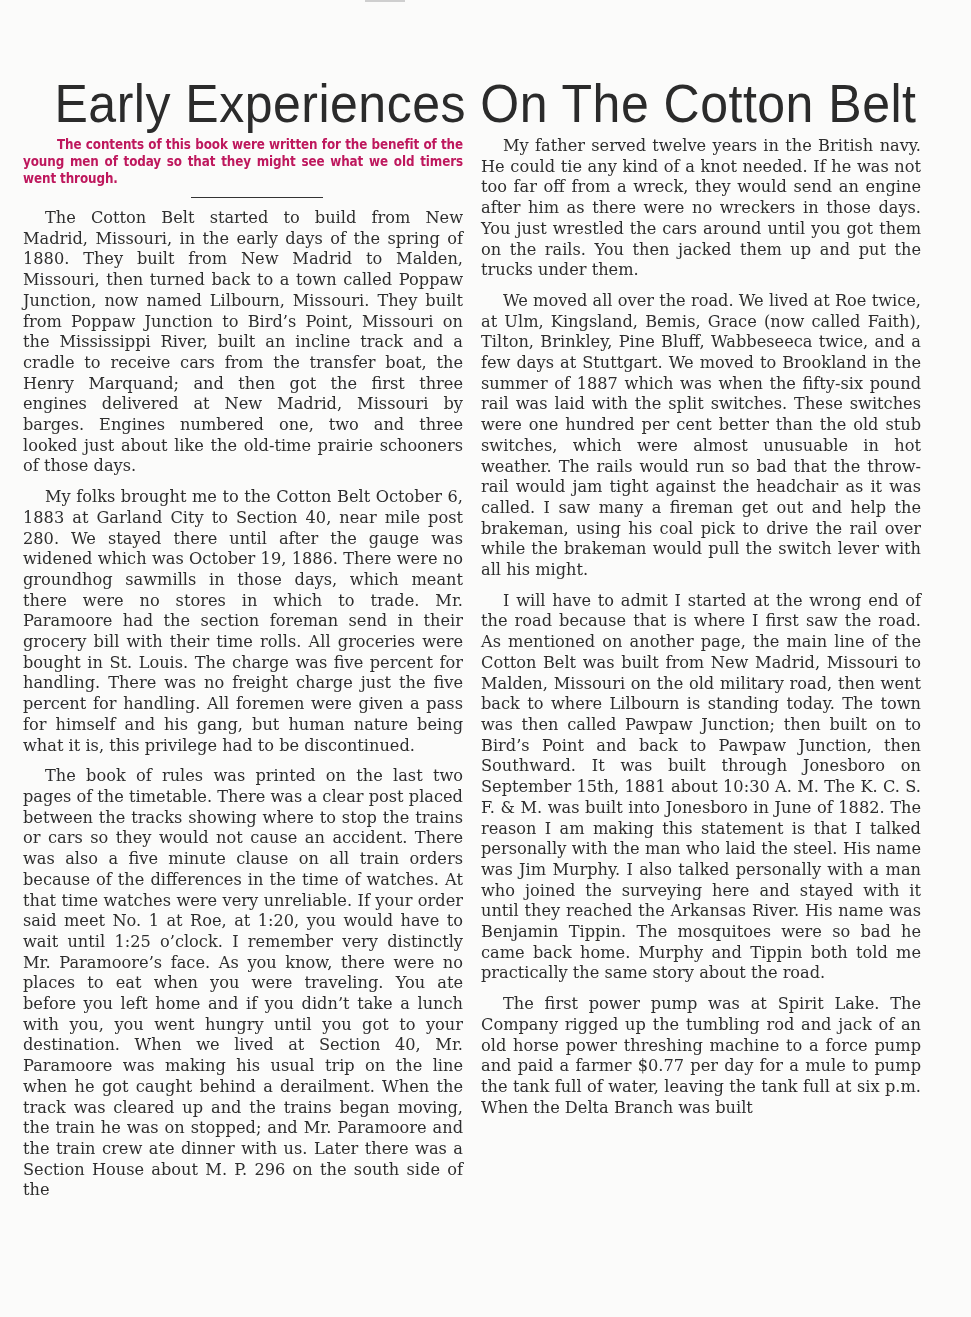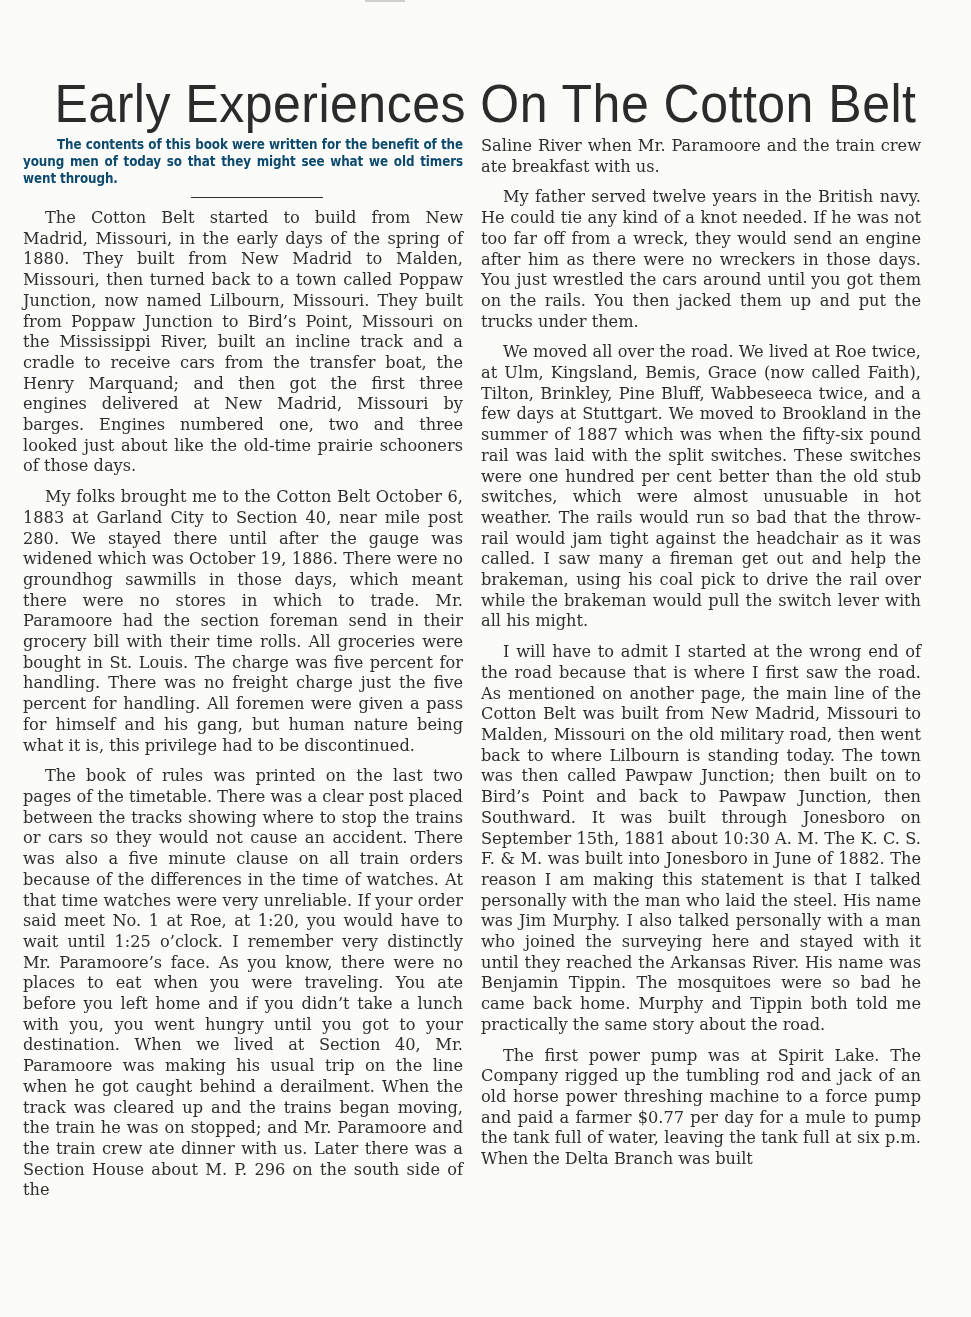--- a/index.html
+++ b/index.html
@@ -43,21 +43,21 @@
   }
   .col-left { left: 23px; }
   .col-right { left: 481px; }
   .intro {
     font-family: "DejaVu Sans Condensed", "Liberation Sans", sans-serif;
     font-weight: bold;
     font-size: 13.3px;
     line-height: 17px;
     text-align: justify;
     text-indent: 34px;
-    color: #0c4a6e;
+    color: #be185d;
     margin: 0 0 10px 0;
     letter-spacing: -0.1px;
   }
   .rule {
     width: 132px;
     height: 0;
     border-top: 1.5px solid #333;
     margin: 0 auto 10px auto;
     position: relative;
     left: 14px;
@@ -78,18 +78,17 @@
 
 <div class="column col-left">
   <p class="intro">The contents of this book were written for the bene­fit of the young men of today so that they might see what we old timers went through.</p>
   <div class="rule"></div>
   <p class="para">The Cotton Belt started to build from New Madrid, Missouri, in the early days of the spring of 1880. They built from New Madrid to Malden, Missouri, then turned back to a town called Pop­paw Junction, now named Lilbourn, Missouri. They built from Poppaw Junction to Bird’s Point, Missouri on the Mississippi River, built an incline track and a cradle to receive cars from the transfer boat, the Henry Marquand; and then got the first three engines delivered at New Madrid, Missouri by barges. Engines numbered one, two and three looked just about like the old-time prairie schoon­ers of those days.</p>
   <p class="para">My folks brought me to the Cotton Belt October 6, 1883 at Garland City to Section 40, near mile post 280. We stayed there until after the gauge was widened which was October 19, 1886. There were no groundhog sawmills in those days, which meant there were no stores in which to trade. Mr. Paramoore had the section foreman send in their grocery bill with their time rolls. All groceries were bought in St. Louis. The charge was five percent for handling. There was no freight charge just the five percent for handling. All foremen were given a pass for himself and his gang, but human nature being what it is, this privilege had to be discontinued.</p>
   <p class="para">The book of rules was printed on the last two pages of the timetable. There was a clear post placed between the tracks showing where to stop the trains or cars so they would not cause an acci­dent. There was also a five minute clause on all train orders because of the differences in the time of watches. At that time watches were very un­reliable. If your order said meet No. 1 at Roe, at 1:20, you would have to wait until 1:25 o’clock. I remember very distinctly Mr. Paramoore’s face. As you know, there were no places to eat when you were traveling. You ate before you left home and if you didn’t take a lunch with you, you went hungry until you got to your destination. When we lived at Section 40, Mr. Paramoore was making his usual trip on the line when he got caught be­hind a derailment. When the track was cleared up and the trains began moving, the train he was on stopped; and Mr. Paramoore and the train crew ate dinner with us. Later there was a Section House about M. P. 296 on the south side of the</p>
 </div>
 
 <div class="column col-right">
-  <p class="para cont">Saline River when Mr. Paramoore and the train crew ate breakfast with us.</p>
   <p class="para">My father served twelve years in the British navy. He could tie any kind of a knot needed. If he was not too far off from a wreck, they would send an engine after him as there were no wreck­ers in those days. You just wrestled the cars around until you got them on the rails. You then jacked them up and put the trucks under them.</p>
   <p class="para">We moved all over the road. We lived at Roe twice, at Ulm, Kingsland, Bemis, Grace (now call­ed Faith), Tilton, Brinkley, Pine Bluff, Wabbesee­ca twice, and a few days at Stuttgart. We moved to Brookland in the summer of 1887 which was when the fifty-six pound rail was laid with the split switches. These switches were one hundred per cent better than the old stub switches, which were almost unusuable in hot weather. The rails would run so bad that the throw-rail would jam tight against the headchair as it was called. I saw many a fireman get out and help the brakeman, using his coal pick to drive the rail over while the brakeman would pull the switch lever with all his might.</p>
   <p class="para">I will have to admit I started at the wrong end of the road because that is where I first saw the road. As mentioned on another page, the main line of the Cotton Belt was built from New Mad­rid, Missouri to Malden, Missouri on the old mili­tary road, then went back to where Lilbourn is standing today. The town was then called Paw­paw Junction; then built on to Bird’s Point and back to Pawpaw Junction, then Southward. It was built through Jonesboro on September 15th, 1881 about 10:30 A. M. The K. C. S. F. &amp; M. was built into Jonesboro in June of 1882. The reason I am making this statement is that I talked per­sonally with the man who laid the steel. His name was Jim Murphy. I also talked personally with a man who joined the surveying here and stayed with it until they reached the Arkansas River. His name was Benjamin Tippin. The mosquitoes were so bad he came back home. Murphy and Tippin both told me practically the same story about the road.</p>
   <p class="para">The first power pump was at Spirit Lake. The Company rigged up the tumbling rod and jack of an old horse power threshing machine to a force pump and paid a farmer $0.77 per day for a mule to pump the tank full of water, leaving the tank full at six p.m. When the Delta Branch was built</p>
 </div>
 
 </body></html>

